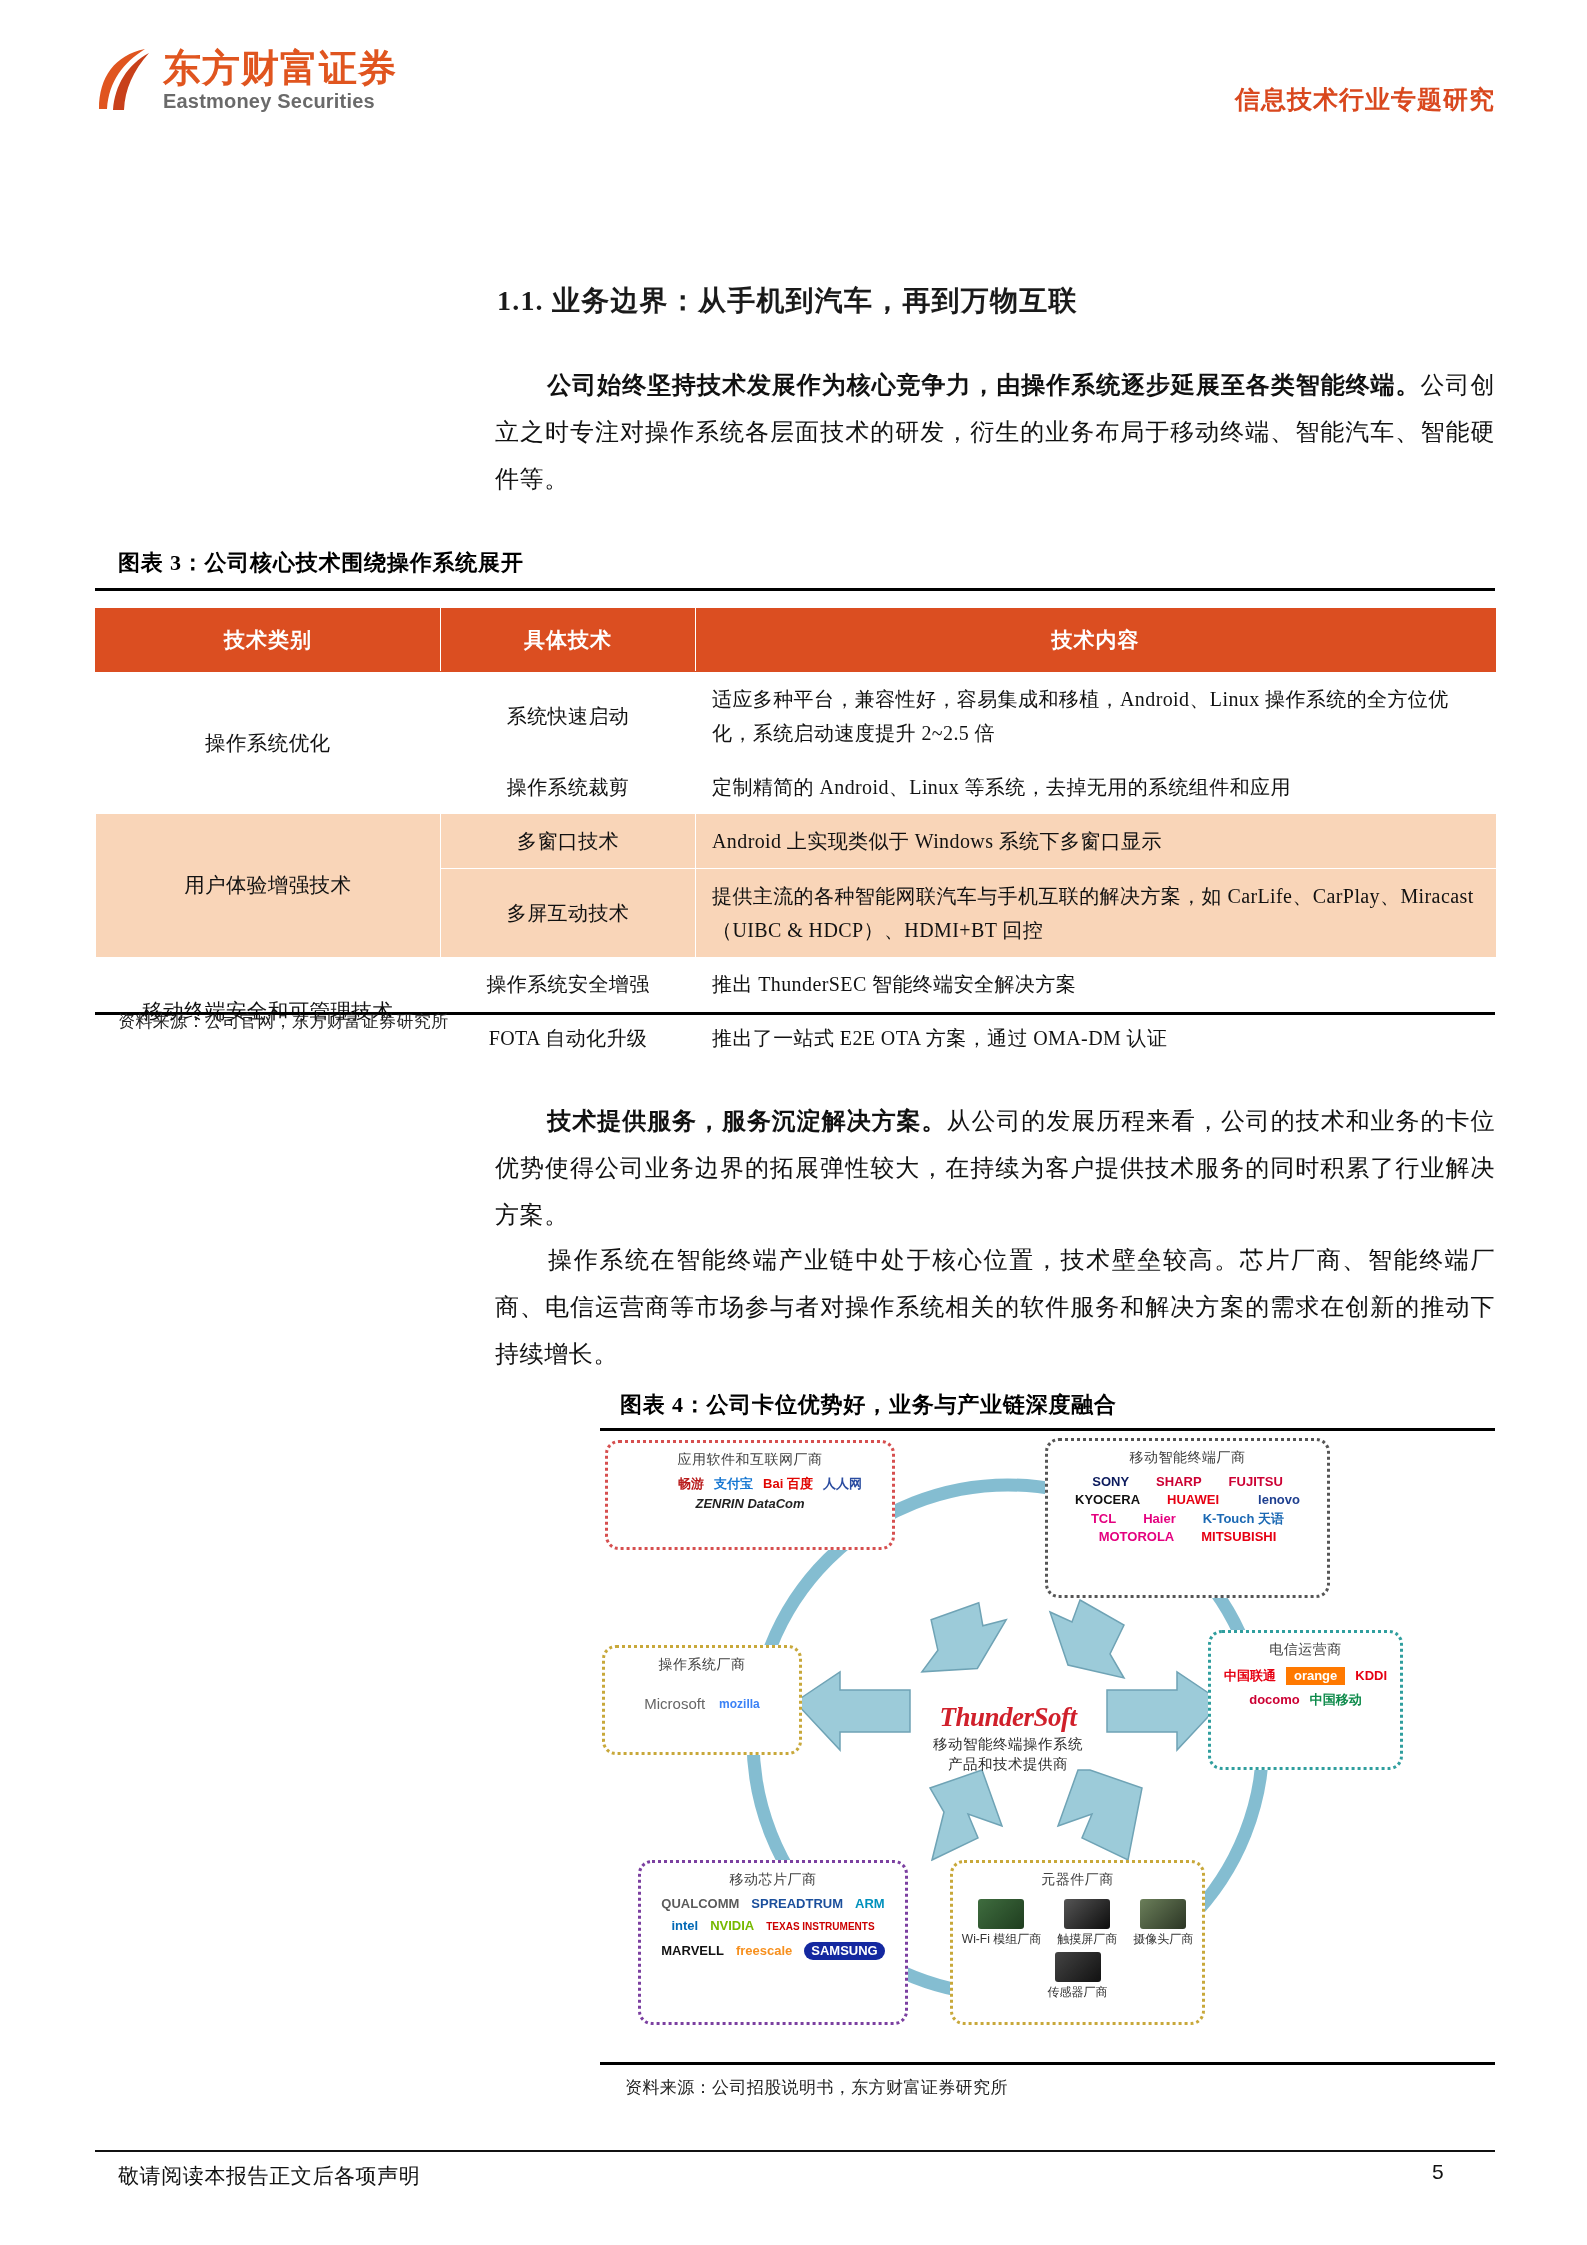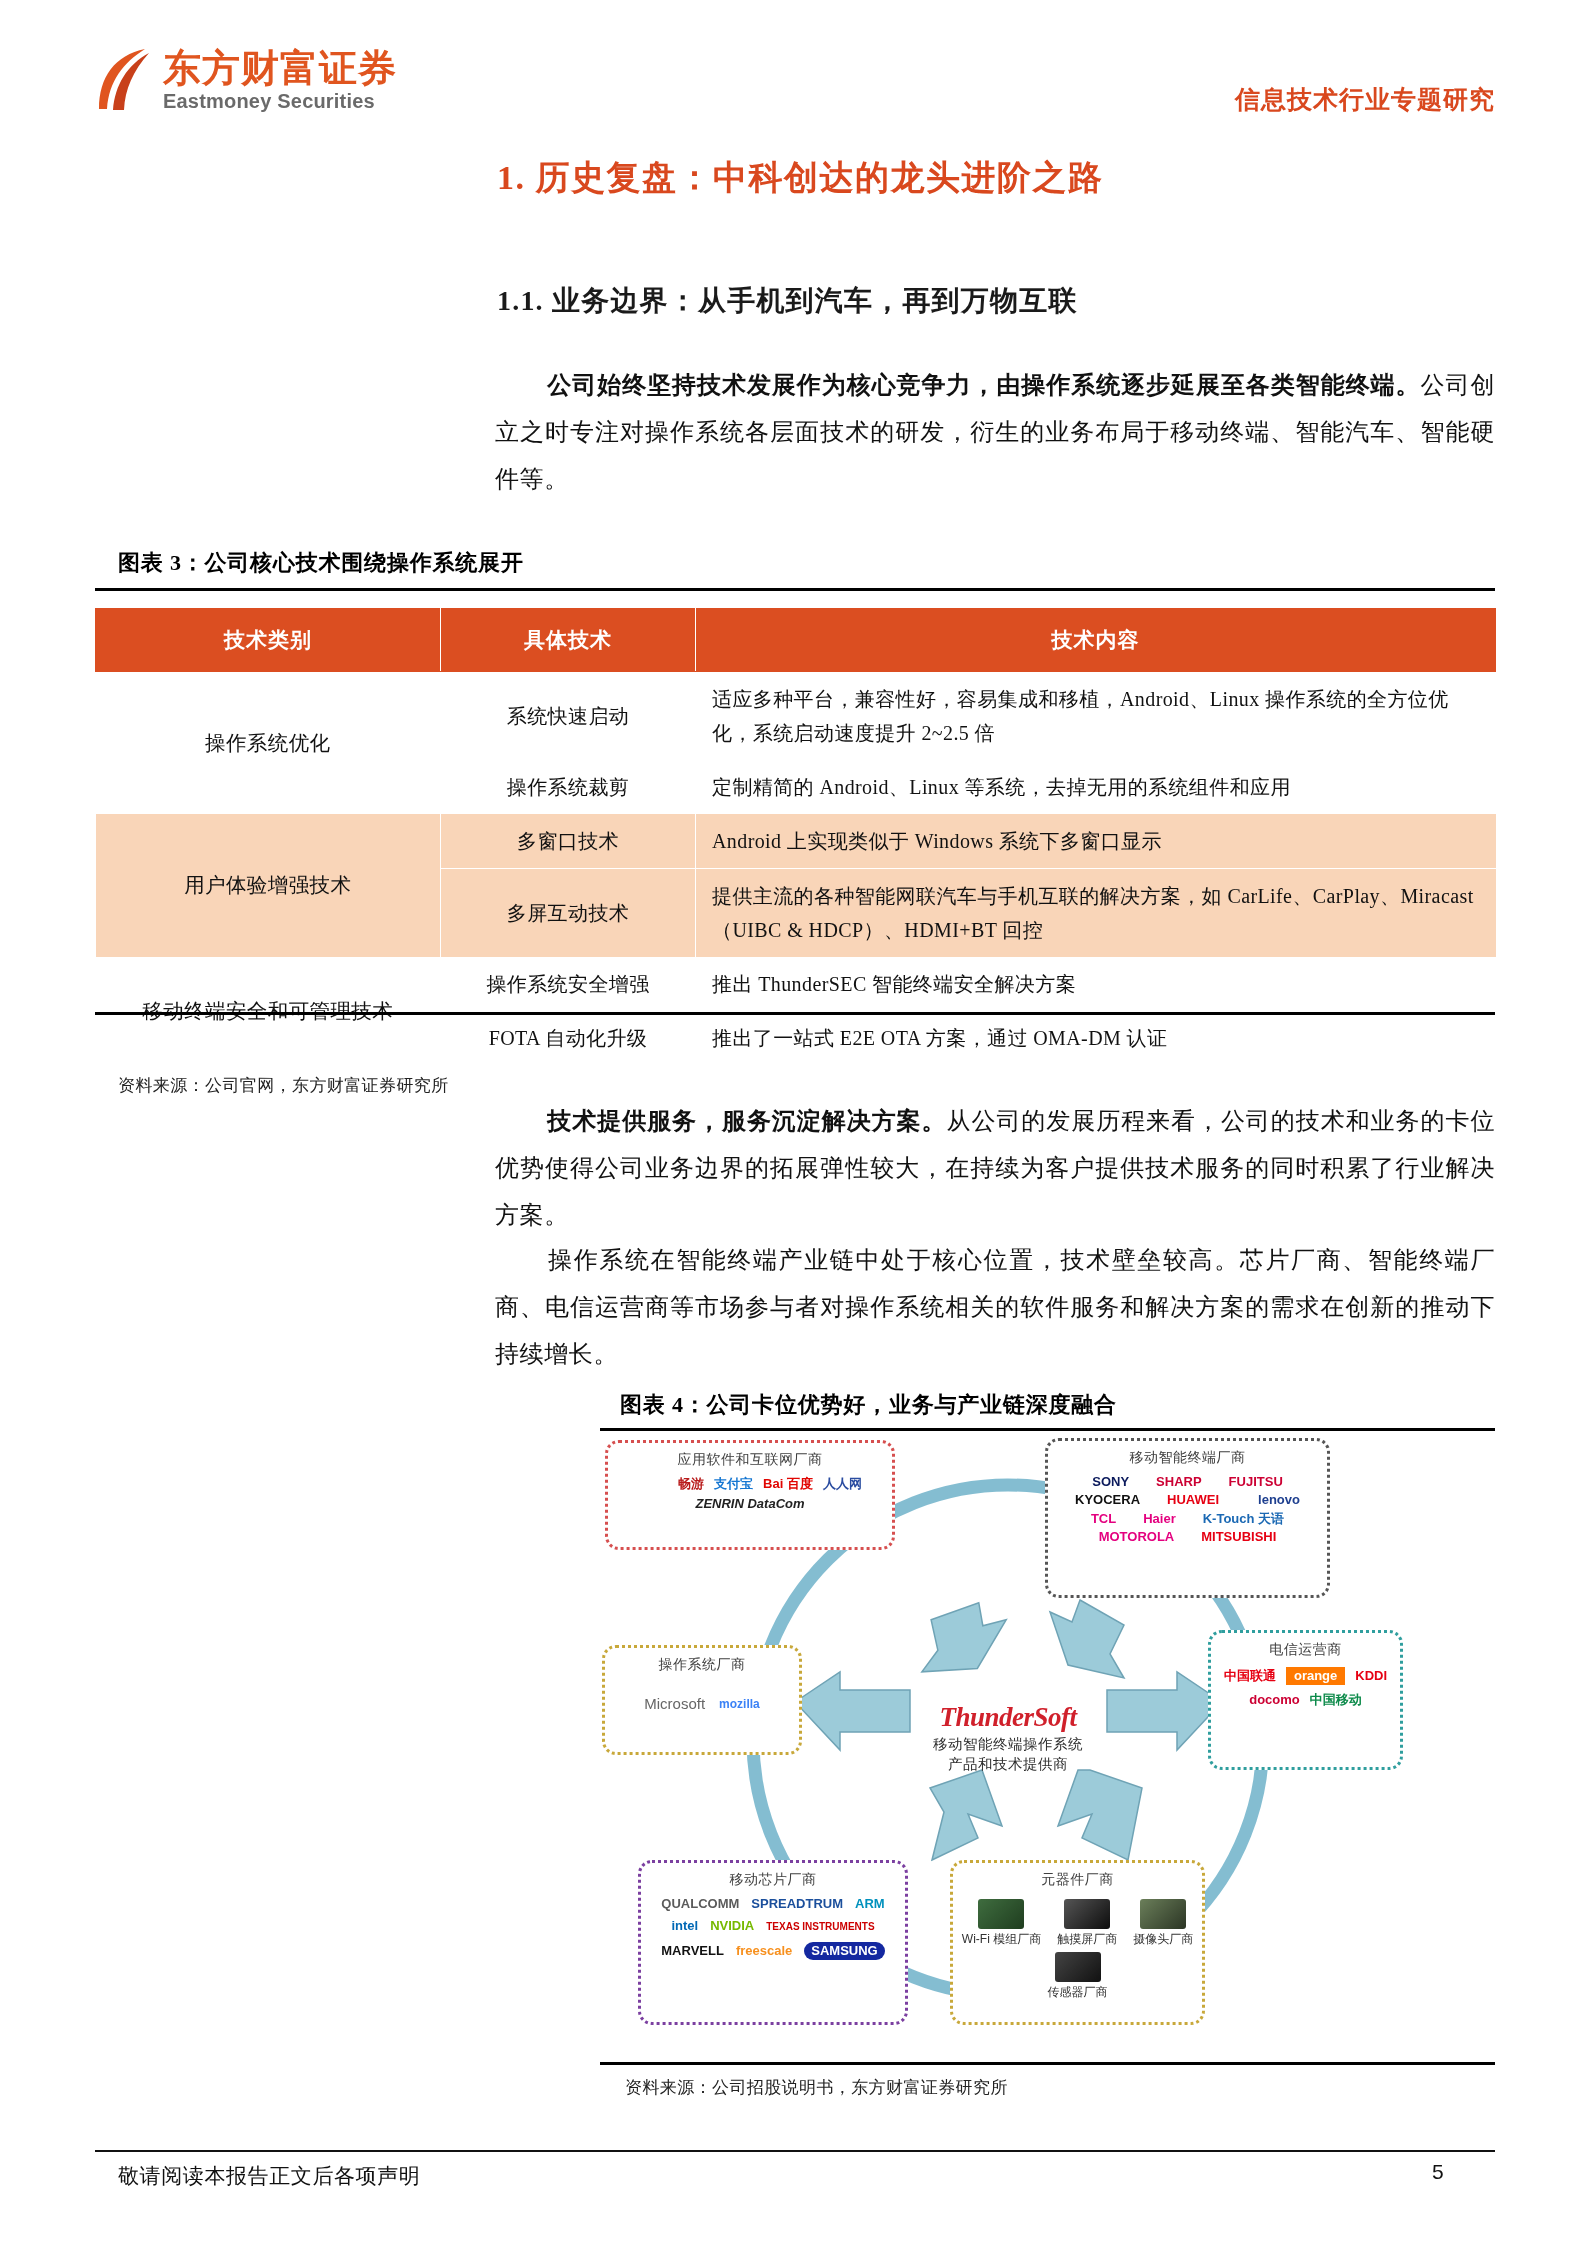--- a/index.html
+++ b/index.html
@@ -274,21 +274,20 @@
         </svg>
       </div>
       <div class="logo-text">
         <div class="logo-cn">东方财富证券</div>
         <div class="logo-en">Eastmoney Securities</div>
       </div>
     </div>
     <div class="header-right">信息技术行业专题研究</div>
   </div>
 
-  <div class="h1">1. 历史复盘：中科创达的龙头进阶之路</div>
   <div class="h2">1.1. 业务边界：从手机到汽车，再到万物互联</div>
 
   <div class="para" style="left:495px; top:362px; width:1000px;">
     <span class="indent"></span><b>公司始终坚持技术发展作为核心竞争力，由操作系统逐步延展至各类智能终端。</b><span>公司创立之时专注对操作系统各层面技术的研发，衍生的业务布局于移动终端、智能汽车、智能硬件等。</span>
   </div>
 
   <div class="exhibit-title" style="left:118px; top:548px;">图表 3：公司核心技术围绕操作系统展开</div>
   <div class="rule-thick" style="left:95px; top:588px; width:1400px;"></div>
 
   <table class="tbl">
@@ -332,21 +331,21 @@
         <td class="desc vsep">推出 ThunderSEC 智能终端安全解决方案</td>
       </tr>
       <tr>
         <td class="sub vsep">FOTA 自动化升级</td>
         <td class="desc vsep">推出了一站式 E2E OTA 方案，通过 OMA-DM 认证</td>
       </tr>
     </tbody>
   </table>
 
   <div class="rule-thick" style="left:95px; top:1012px; width:1400px;"></div>
-  <div class="source-note" style="left:118px; top:1074px;font-family:Liberation Mono, monospace;">资料来源：公司官网，东方财富证券研究所</div>
+  <div class="source-note" style="left:118px; top:1010px;font-family:Liberation Mono, monospace;">资料来源：公司官网，东方财富证券研究所</div>
 
   <div class="para" style="left:495px; top:1098px; width:1000px;">
     <span class="indent"></span><b>技术提供服务，服务沉淀解决方案。</b><span>从公司的发展历程来看，公司的技术和业务的卡位优势使得公司业务边界的拓展弹性较大，在持续为客户提供技术服务的同时积累了行业解决方案。</span>
   </div>
 
   <div class="para" style="left:495px; top:1237px; width:1000px;">
     <span class="indent"></span><span>操作系统在智能终端产业链中处于核心位置，技术壁垒较高。芯片厂商、智能终端厂商、电信运营商等市场参与者对操作系统相关的软件服务和解决方案的需求在创新的推动下持续增长。</span>
   </div>
 
   <div class="exhibit-title" style="left:620px; top:1390px;">图表 4：公司卡位优势好，业务与产业链深度融合</div>

